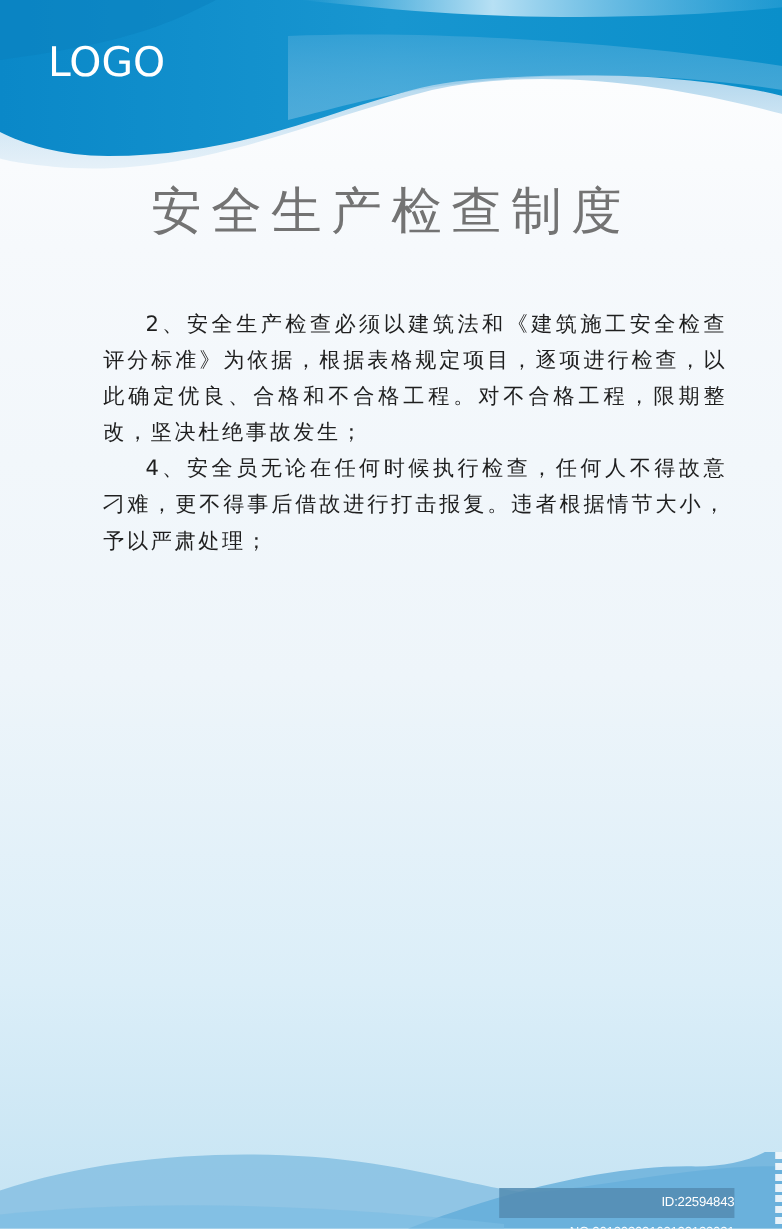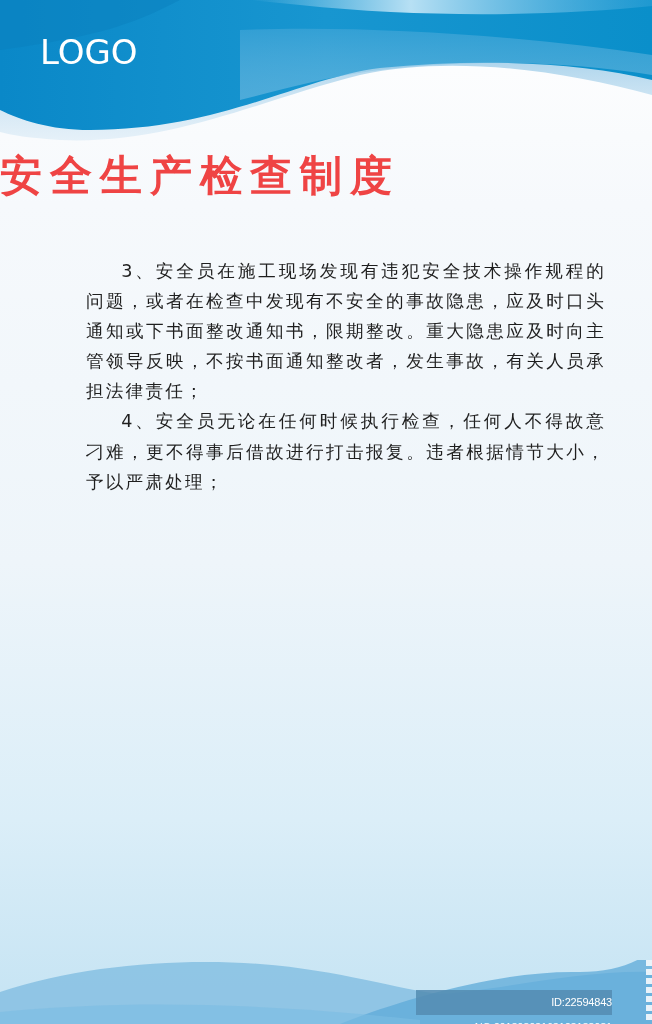--- a/index.html
+++ b/index.html
@@ -10,22 +10,22 @@
       background: linear-gradient(180deg, #ffffff 0%, #f6f9fc 20%, #eef5fa 55%, #dbeef8 80%, #c4e3f3 100%);
     }
     .header-bg { position: absolute; left: 0; top: 0; width: 652px; height: 145px; }
     .footer-bg { position: absolute; left: 0; top: 960px; width: 652px; height: 64px; }
     .logo {
       position: absolute; left: 40px; top: 26px;
       color: #ffffff; font-family: "DejaVu Sans", sans-serif;
       font-size: 34px; letter-spacing: 0px; line-height: 52px;
     }
     .title {
-      position: absolute; left: 0; top: 148px; width: 652px; text-align: left;
-      color: #ef4444; font-family: "DejaVu Sans", sans-serif; font-weight: bold;
+      position: absolute; left: 0; top: 148px; width: 652px; text-align: center;
+      color: #737373; font-family: "DejaVu Sans", sans-serif; font-weight: normal;
       font-size: 42px; letter-spacing: 8px; line-height: 56px;
     }
     .body-text {
       position: absolute; left: 86px; top: 256px; width: 520px;
       color: #1f1f1f; font-family: "DejaVu Sans", sans-serif;
       font-size: 17.6px; line-height: 30.1px; letter-spacing: 2.2px;
       text-align: justify;
     }
     .body-text p { text-indent: 2em; }
     .watermark-left {
@@ -81,21 +81,21 @@
   <path d="M250 0 H652 V6 C560 16 420 18 300 5 Z" fill="url(#hg3)"></path>
 
   <path d="M0 0 H180 C140 20 110 35 0 50 Z" fill="#0a7fbe" opacity="0.5"></path>
 </svg>
 
 <div class="logo">LOGO</div>
 
 <h1 class="title">安全生产检查制度</h1>
 
 <div class="body-text">
-  <p>3、安全员在施工现场发现有违犯安全技术操作规程的问题，或者在检查中发现有不安全的事故隐患，应及时口头通知或下书面整改通知书，限期整改。重大隐患应及时向主管领导反映，不按书面通知整改者，发生事故，有关人员承担法律责任；</p>
+  <p>2、安全生产检查必须以建筑法和《建筑施工安全检查评分标准》为依据，根据表格规定项目，逐项进行检查，以此确定优良、合格和不合格工程。对不合格工程，限期整改，坚决杜绝事故发生；</p>
   <p>4、安全员无论在任何时候执行检查，任何人不得故意刁难，更不得事后借故进行打击报复。违者根据情节大小，予以严肃处理；</p>
 </div>
 
 <svg class="footer-bg" viewBox="0 0 652 64" preserveAspectRatio="none">
   <path d="M0 32 C80 5 180 -2 260 4 C340 10 400 30 440 34 C500 30 580 10 652 12 V64 H0 Z" fill="#86c0e2" opacity="0.85"></path>
   <path d="M340 64 C400 40 500 10 580 12 C610 12 635 5 652 -10 V64 Z" fill="#5ea9d8" opacity="0.75"></path>
   <path d="M0 52 C120 40 260 42 420 60 V64 H0 Z" fill="#7bbde3" opacity="0.6"></path>
 </svg>
 
 <div class="watermark-left">

